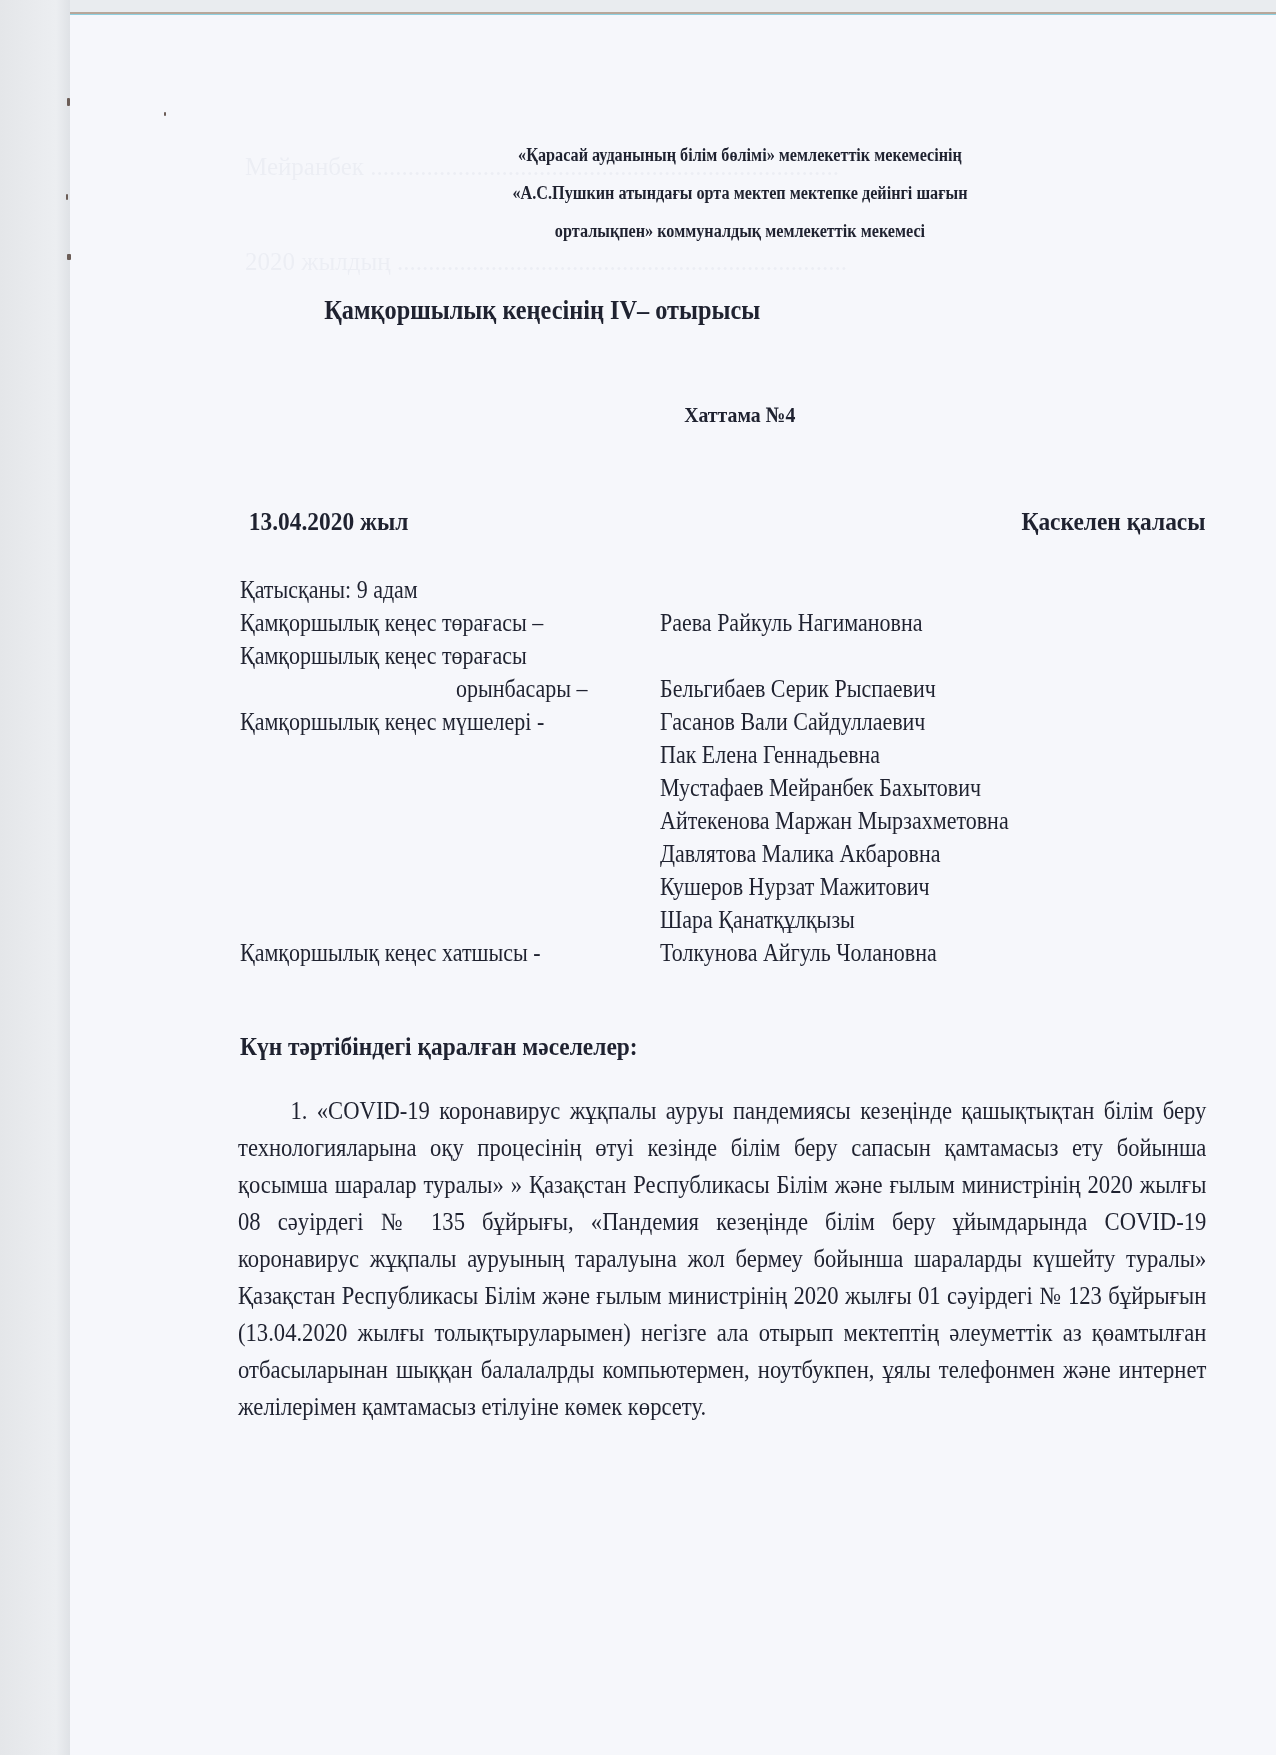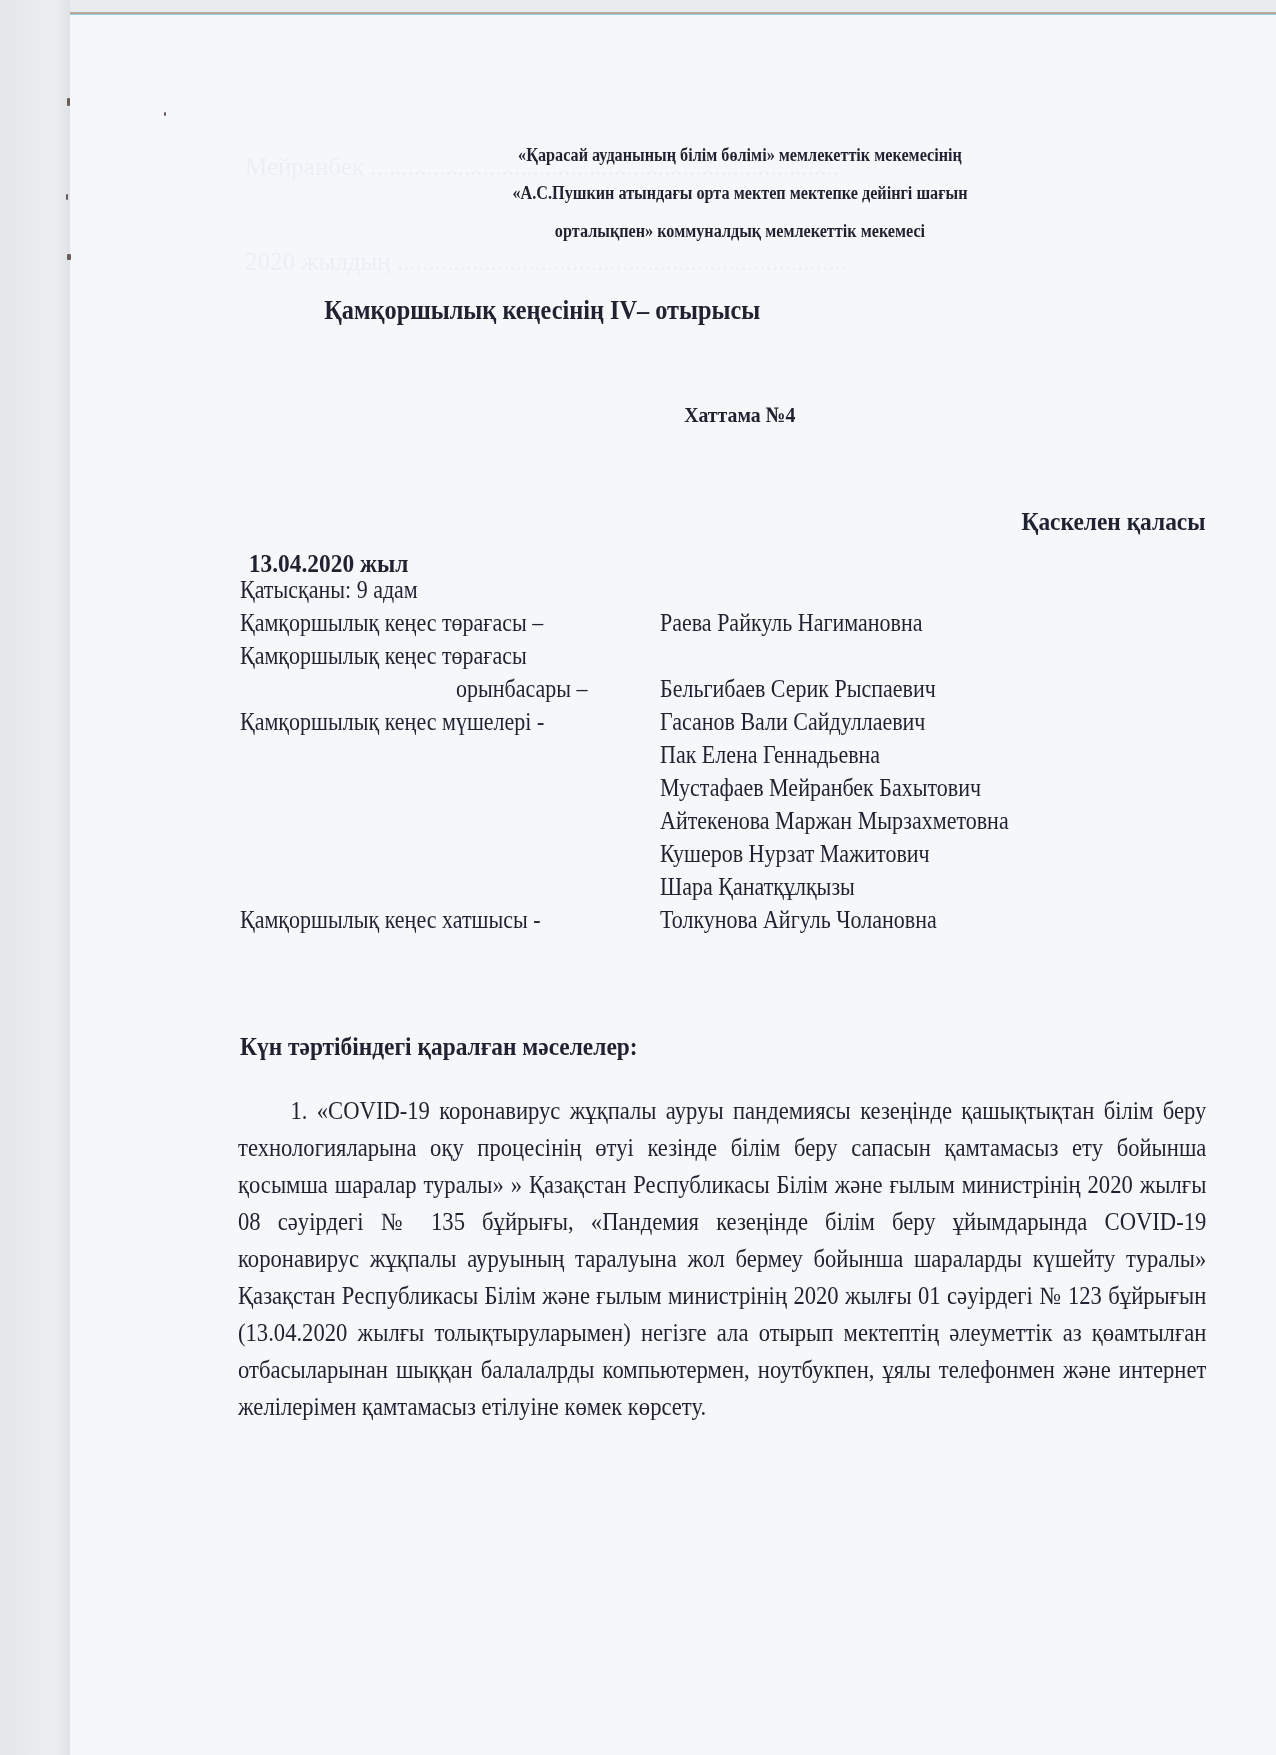--- a/index.html
+++ b/index.html
@@ -28,21 +28,21 @@
   .title-block {
     position: absolute; left: 300px; top: 136px; width: 880px;
     text-align: center; font-weight: bold; font-size: 18px; line-height: 38px;
   }
   .title-block div { transform: scaleX(0.9); }
 
   .h-session { position: absolute; left: 300px; top: 295px; width: 880px; text-align: left; font-weight: bold; font-size: 27px; }
   .h-session span, .h-protocol span { display: inline-block; transform: scaleX(0.9); }
   .h-protocol { position: absolute; left: 530px; top: 402px; width: 420px; text-align: center; font-weight: bold; font-size: 22px; }
 
-  .date { position: absolute; left: 240px; top: 507px; font-weight: bold; font-size: 26px; margin-top: 42px; }
+  .date { position: absolute; left: 240px; top: 507px; font-weight: bold; font-size: 26px; }
   .city { position: absolute; right: 70px; top: 507px; font-weight: bold; font-size: 26px; text-align: center; }
   .date span, .city span { display: inline-block; transform: scaleX(0.9); }
   .city span { transform-origin: right top; }
 
   .attendance { position: absolute; left: 240px; top: 573px; width: 980px; font-size: 25px; line-height: 33px; text-align: center; }
   .att-row { position: relative; height: 33px; }
   .att-label { position: absolute; left: 0; white-space: nowrap; display: inline-block; transform: scaleX(0.88); transform-origin: left top; }
   .att-label.indent { left: 216px; }
   .att-name { position: absolute; left: 420px; white-space: nowrap; display: inline-block; transform: scaleX(0.88); transform-origin: left top; }
 
@@ -115,20 +115,23 @@
   <div class="att-row">
     <span class="att-name">Пак Елена Геннадьевна</span>
   </div>
   <div class="att-row">
     <span class="att-name">Мустафаев Мейранбек Бахытович</span>
   </div>
   <div class="att-row">
     <span class="att-name">Айтекенова Маржан Мырзахметовна</span>
   </div>
   <div class="att-row">
+    <span class="att-name">Давлятова Малика Акбаровна</span>
+  </div>
+  <div class="att-row">
     <span class="att-name">Кушеров Нурзат Мажитович</span>
   </div>
   <div class="att-row">
     <span class="att-name">Шара Қанатқұлқызы</span>
   </div>
   <div class="att-row">
     <span class="att-label">Қамқоршылық кеңес хатшысы -</span>
     <span class="att-name">Толкунова Айгуль Чолановна</span>
   </div>
 </div>

